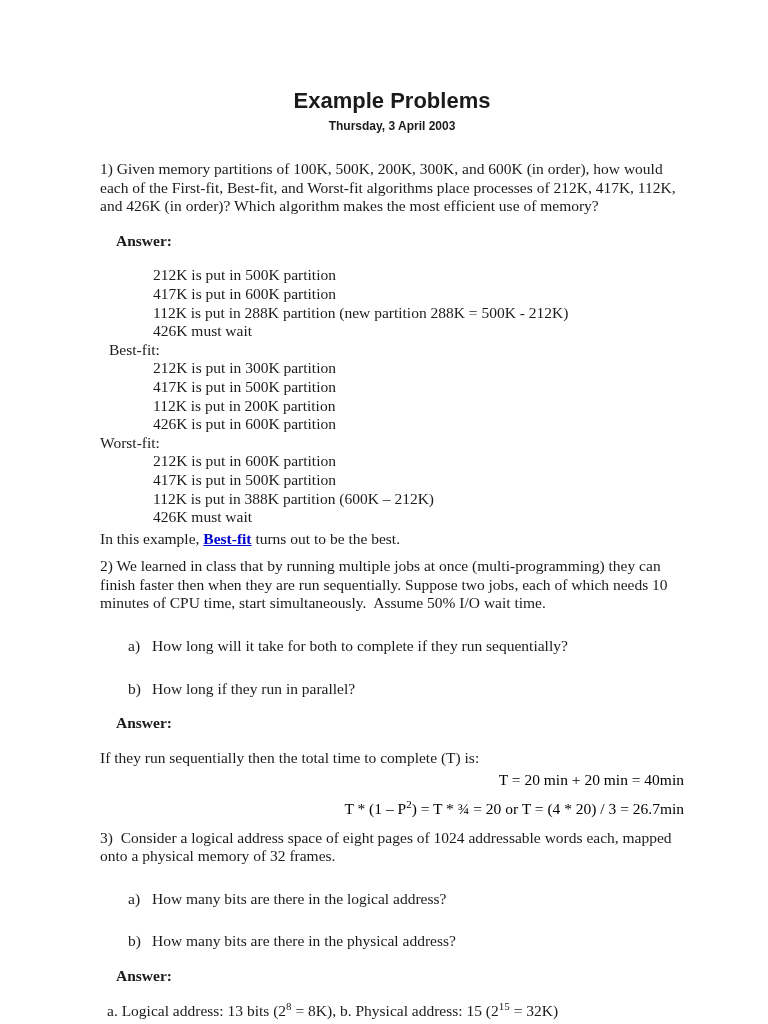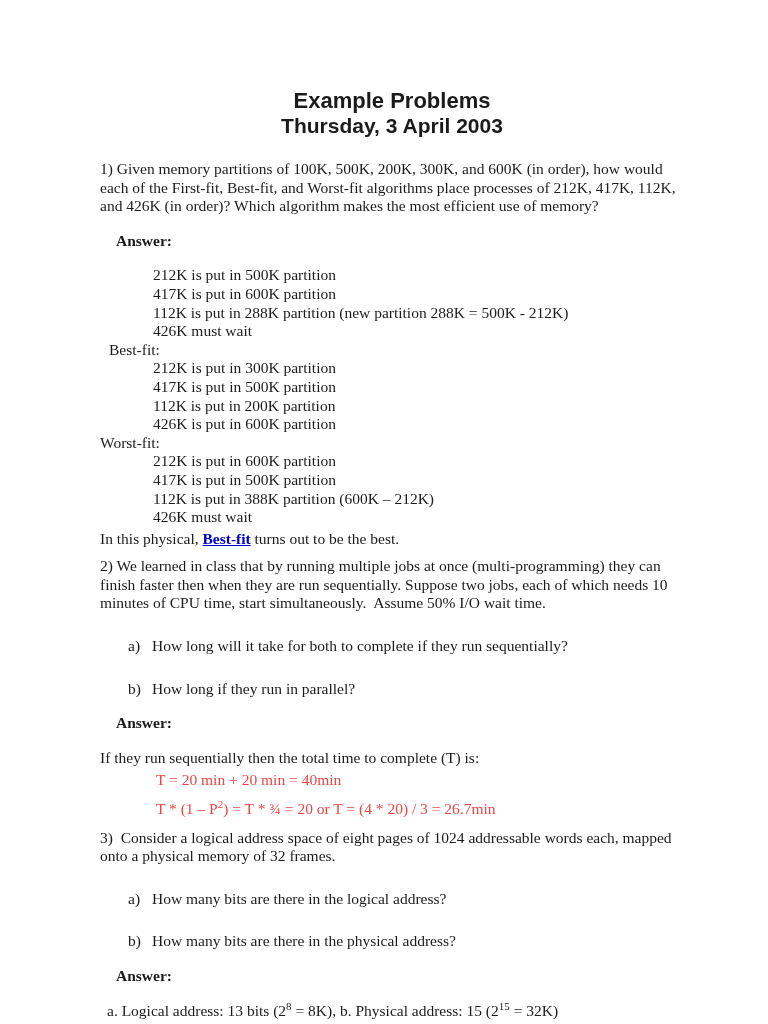--- a/index.html
+++ b/index.html
@@ -21,40 +21,41 @@
     font-family: "Liberation Sans", sans-serif;
     font-weight: bold;
     font-size: 22px;
     line-height: 26px;
     text-align: center;
     margin: 0 0 2px 0;
   }
   .doc-subtitle {
     font-family: "Liberation Sans", sans-serif;
     font-weight: bold;
-    font-size: 21px;
+    font-size: 12px;
     line-height: 20px;
     text-align: center;
     margin: 0 0 24px 0;
   }
   p.stmt { margin: 0 0 9px 0; white-space: pre-wrap; }
   .answer-label { font-weight: bold; margin: 16px; }
   .fit-head { padding-left: 9px; }
   .fit-head.flush { padding-left: 0; }
   .fit-item { padding-left: 53px; }
   .conclusion { margin: 3px 0 9px 0; }
   .hl-bold { font-weight: bold; color: #0000cd; text-decoration: underline; }
   .qitem { padding-left: 28px; margin-top: 24px; }
   .qlabel { display: inline-block; min-width: 24px; }
   .answer-intro { margin: 0; }
   .formula {
-    color: #ef4444;
+    color: #000000;
     padding-left: 56px;
     margin: 4px 0 10px 0;
     white-space: pre-wrap;
+    text-align: right;
   }
   .final-answer { padding-left: 7px; white-space: pre-wrap; }
   sup { font-size: 11px; line-height: 0; }
 </style>
 </head>
 <body>
 
 <div class="page">
 
   <h1 class="doc-title">Example Problems</h1>
@@ -80,21 +81,21 @@
   </div>
 
   <div>
     <div class="fit-head flush">Worst-fit:</div>
     <div class="fit-item">212K is put in 600K partition</div>
     <div class="fit-item">417K is put in 500K partition</div>
     <div class="fit-item">112K is put in 388K partition  (600K – 212K)</div>
     <div class="fit-item">426K must wait</div>
   </div>
 
-  <p class="conclusion"><span>In this physical, </span><span class="hl-bold">Best-fit</span><span> turns out to be the best.</span></p>
+  <p class="conclusion"><span>In this example, </span><span class="hl-bold">Best-fit</span><span> turns out to be the best.</span></p>
 
   <p class="stmt" style="margin-bottom:16px">2) We learned in class that by running multiple jobs at once (multi-programming) they can finish faster then when they are run sequentially. Suppose two jobs, each of which needs 10 minutes of CPU time, start simultaneously.  Assume 50% I/O wait time.</p>
 
   <div class="qitem"><span class="qlabel">a)</span><span>How long will it take for both to complete if they run sequentially?</span></div>
   <div class="qitem"><span class="qlabel">b)</span><span>How long if they run in parallel?</span></div>
 
   <div class="answer-label">Answer:</div>
   <p class="answer-intro">If they run sequentially then the total time to complete (T) is:</p>
 
   <div class="formula">T = 20 min + 20 min = 40min</div>

